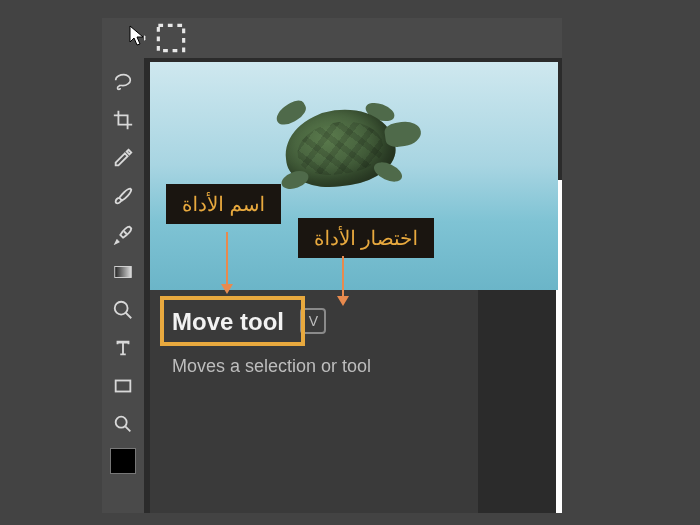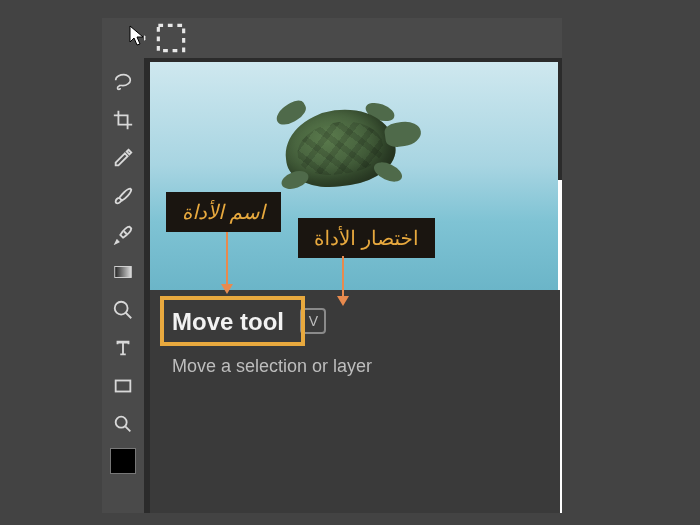--- a/index.html
+++ b/index.html
@@ -123,21 +123,21 @@
   .turtle .fl { position:absolute; background:#4f6a4a; }
   .turtle .f1 { left:30px; top:20px; width:32px; height:18px; border-radius:60% 40% 50% 50%; transform:rotate(-30deg); }
   .turtle .f2 { left:128px; top:80px; width:30px; height:16px; border-radius:50%; transform:rotate(25deg); }
   .turtle .f3 { left:36px; top:88px; width:28px; height:16px; border-radius:50%; transform:rotate(-20deg); }
   .turtle .f4 { left:120px; top:20px; width:30px; height:16px; border-radius:50%; transform:rotate(20deg); }
 
   .tooltip-panel {
     position: absolute;
     left: 150px;
     top: 290px;
-    width: 410px;
+    width: 328px;
     height: 223px;
     background: #3a3a3a;
     padding: 18px 22px;
   }
   .tool-name {
     color: #f2f2f2;
     font-size: 24px;
     font-weight: bold;
     display: inline-block;
   }
@@ -174,22 +174,22 @@
   }
   .annot {
     position: absolute;
     background: #1a1510;
     color: #e8a93e;
     font-size: 20px;
     padding: 8px 16px;
     font-family: "Tahoma", Arial, sans-serif;
     direction: rtl;
   }
-  .annot1 { left: 166px; top: 192px; font-style: italic; }
-  .annot2 { left: 298px; top: 218px; }
+  .annot1 { left: 166px; top: 184px; }
+  .annot2 { left: 298px; top: 218px; font-family: Liberation Serif, serif; }
   .highlight-name {
     position: absolute;
     left: 160px;
     top: 296px;
     width: 145px;
     height: 50px;
     border: 4px solid #e8a93e;
   }
   .arrow {
     position: absolute;
@@ -308,21 +308,21 @@
     <div class="shell"></div>
     <div class="head"></div>
     <div class="fl f2"></div>
     <div class="fl f3"></div>
   </div>
 </div>
 
 <div class="tooltip-panel">
   <span class="tool-name">Move tool</span>
   <span class="shortcut-key">V</span>
-  <div class="tool-desc">Move a selection or layer</div>
+  <div class="tool-desc">Moves a selection or tool</div>
 </div>
 
 <div class="highlight-name"></div>
 
 <div class="annot annot1">اسم الأداة</div>
 <div class="annot annot2">اختصار الأداة</div>
 
 <div class="arrow arrow1"></div>
 <div class="arrow arrow2"></div>
 

